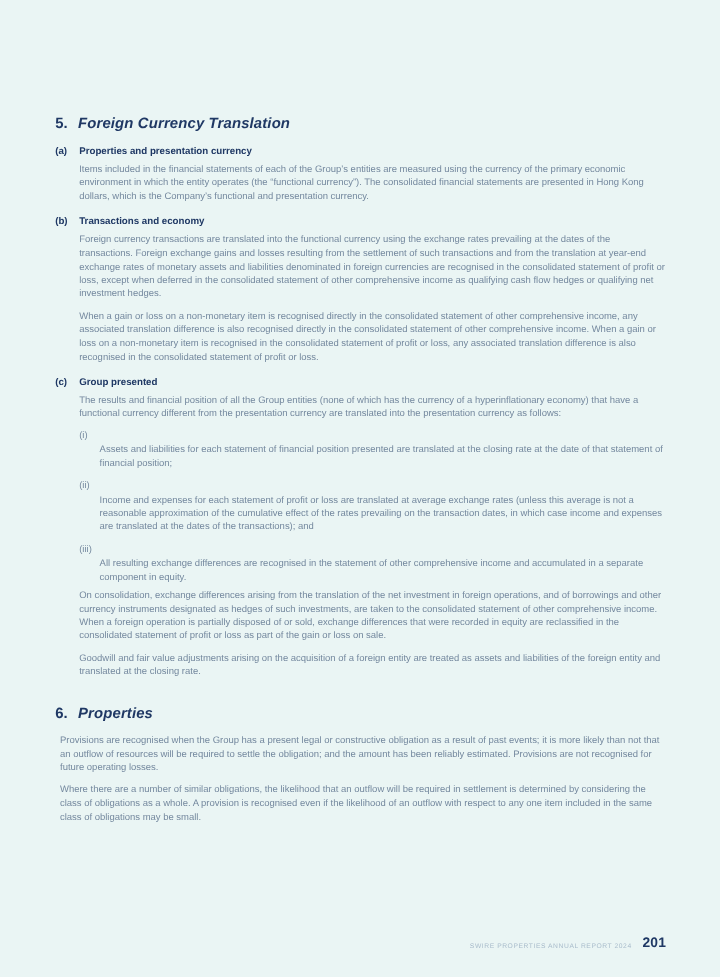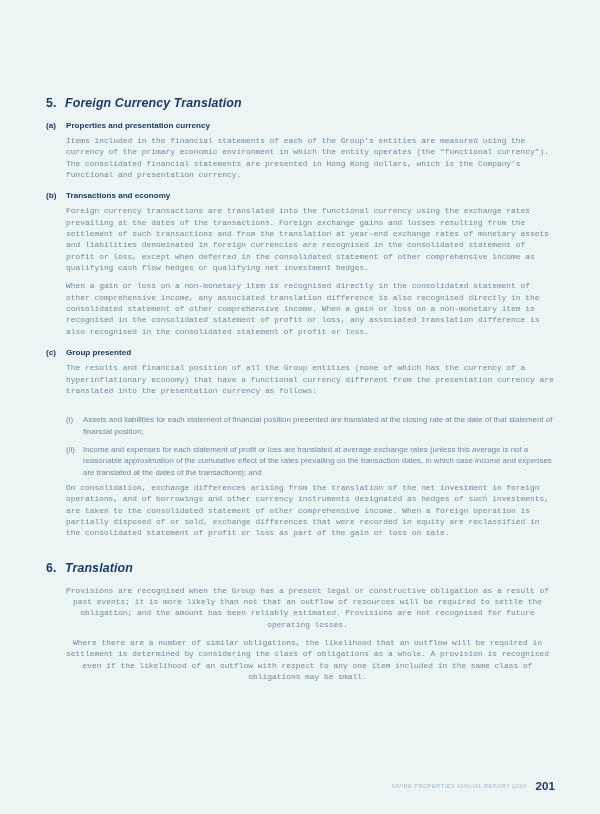--- a/index.html
+++ b/index.html
@@ -64,31 +64,29 @@
     margin-top: 11px;
   }
 
   
   .para {
     color: #74889e;
     font-size: 7.9px;
     line-height: 11.35px;
     margin: 0 0 7px 0;
     text-align: left;
-    font-family: Liberation Mono, monospace;
   }
   .indent {
     margin-left: 20px;
   }
   .para.flush {
-    margin-left: 14px;
-    text-align: center;
+    margin-left: 4px;
   }
   .para.tight {
-    margin-bottom: 18px;
+    margin-bottom: 6px;
   }
 
   
   .roman-list {
     margin: 0 0 0 20px;
     padding: 0;
     list-style: none;
   }
   .roman-li {
     display: flex;
@@ -97,37 +95,38 @@
     font-size: 7.9px;
     line-height: 11.35px;
     margin-bottom: 7px;
   }
   .roman-li .rm {
     flex: 0 0 17px;
     width: 17px;
   }
   .roman-li .tx {
     flex: 1;
+    margin-top: 12px;
   }
   .roman-li:last-child {
     margin-bottom: 0;
   }
 
   .block-gap {
     height: 4px;
   }
 
   
   .footer {
     position: absolute;
     left: 54px;
     right: 45px;
     bottom: 22px;
     display: flex;
-    align-items: center;
+    align-items: flex-end;
     justify-content: flex-end;
   }
   .footer-label {
     color: #a9bccb;
     font-size: 5.6px;
     letter-spacing: 0.085em;
     text-transform: uppercase;
     margin-right: 9px;
     white-space: nowrap;
   }
@@ -169,29 +168,34 @@
 
   <ul class="roman-list">
     <li class="roman-li">
       <span class="rm">(i)</span>
       <span class="tx">Assets and liabilities for each statement of financial position presented are translated at the closing rate at the date of that statement of financial position;</span>
     </li>
     <li class="roman-li">
       <span class="rm">(ii)</span>
       <span class="tx">Income and expenses for each statement of profit or loss are translated at average exchange rates (unless this average is not a reasonable approximation of the cumulative effect of the rates prevailing on the transaction dates, in which case income and expenses are translated at the dates of the transactions); and</span>
     </li>
+    <li class="roman-li">
+      <span class="rm">(iii)</span>
+      <span class="tx">All resulting exchange differences are recognised in the statement of other comprehensive income and accumulated in a separate component in equity.</span>
+    </li>
   </ul>
 
   <div class="block-gap"></div>
 
   <p class="para indent">On consolidation, exchange differences arising from the translation of the net investment in foreign operations, and of borrowings and other currency instruments designated as hedges of such investments, are taken to the consolidated statement of other comprehensive income. When a foreign operation is partially disposed of or sold, exchange differences that were recorded in equity are reclassified in the consolidated statement of profit or loss as part of the gain or loss on sale.</p>
+  <p class="para indent">Goodwill and fair value adjustments arising on the acquisition of a foreign entity are treated as assets and liabilities of the foreign entity and translated at the closing rate.</p>
 
   <h2 class="section-heading second">
     <span class="num">6.</span>
-    <span class="ttl">Translation</span>
+    <span class="ttl">Properties</span>
   </h2>
   <p class="para flush">Provisions are recognised when the Group has a present legal or constructive obligation as a result of past events; it is more likely than not that an outflow of resources will be required to settle the obligation; and the amount has been reliably estimated. Provisions are not recognised for future operating losses.</p>
   <p class="para flush">Where there are a number of similar obligations, the likelihood that an outflow will be required in settlement is determined by considering the class of obligations as a whole. A provision is recognised even if the likelihood of an outflow with respect to any one item included in the same class of obligations may be small.</p>
 
   <div class="footer">
     <span class="footer-label">Swire Properties Annual Report 2024</span>
     <span class="footer-pageno">201</span>
   </div>
 
 </div>

